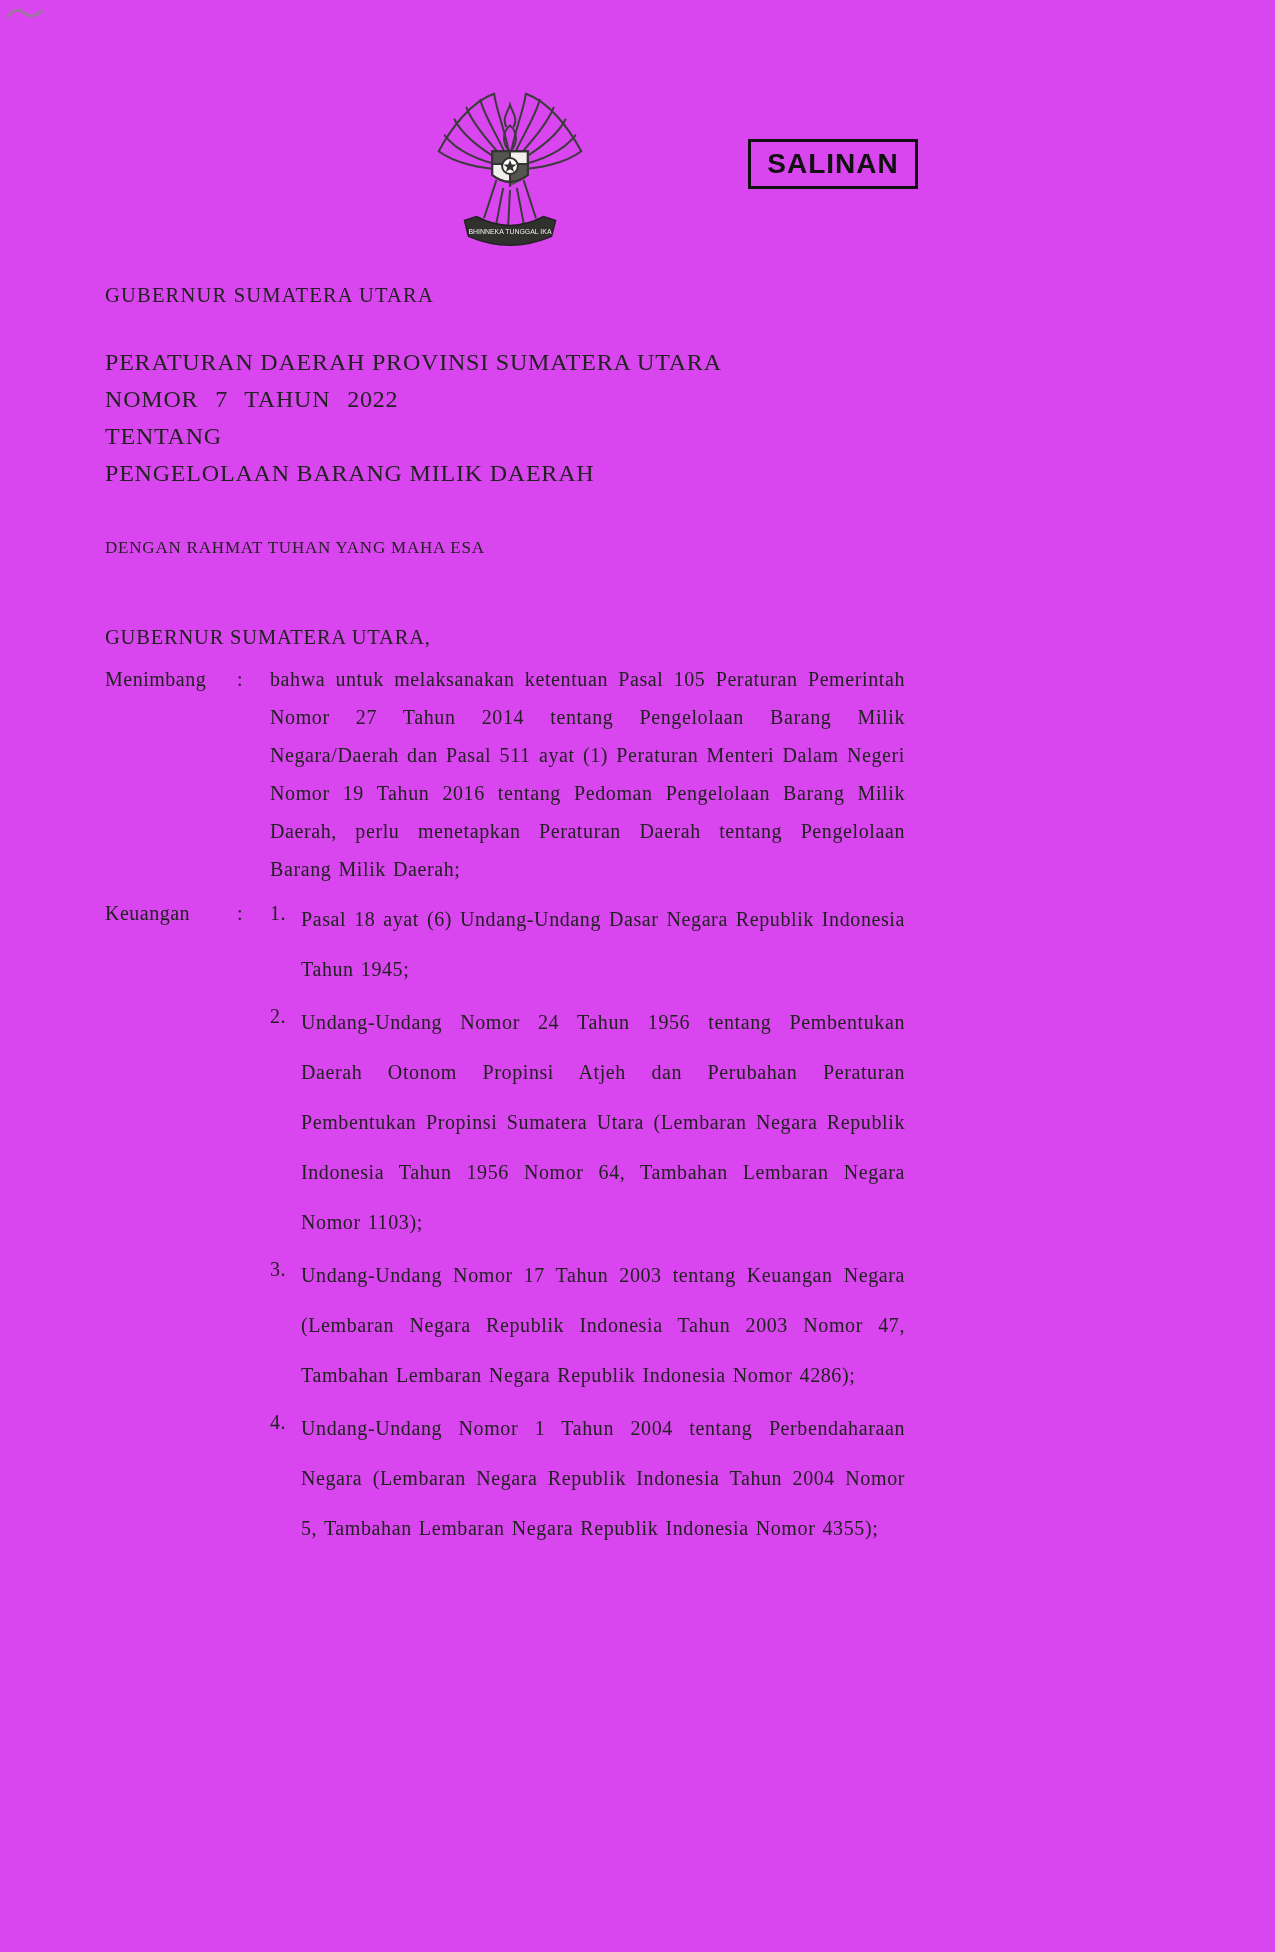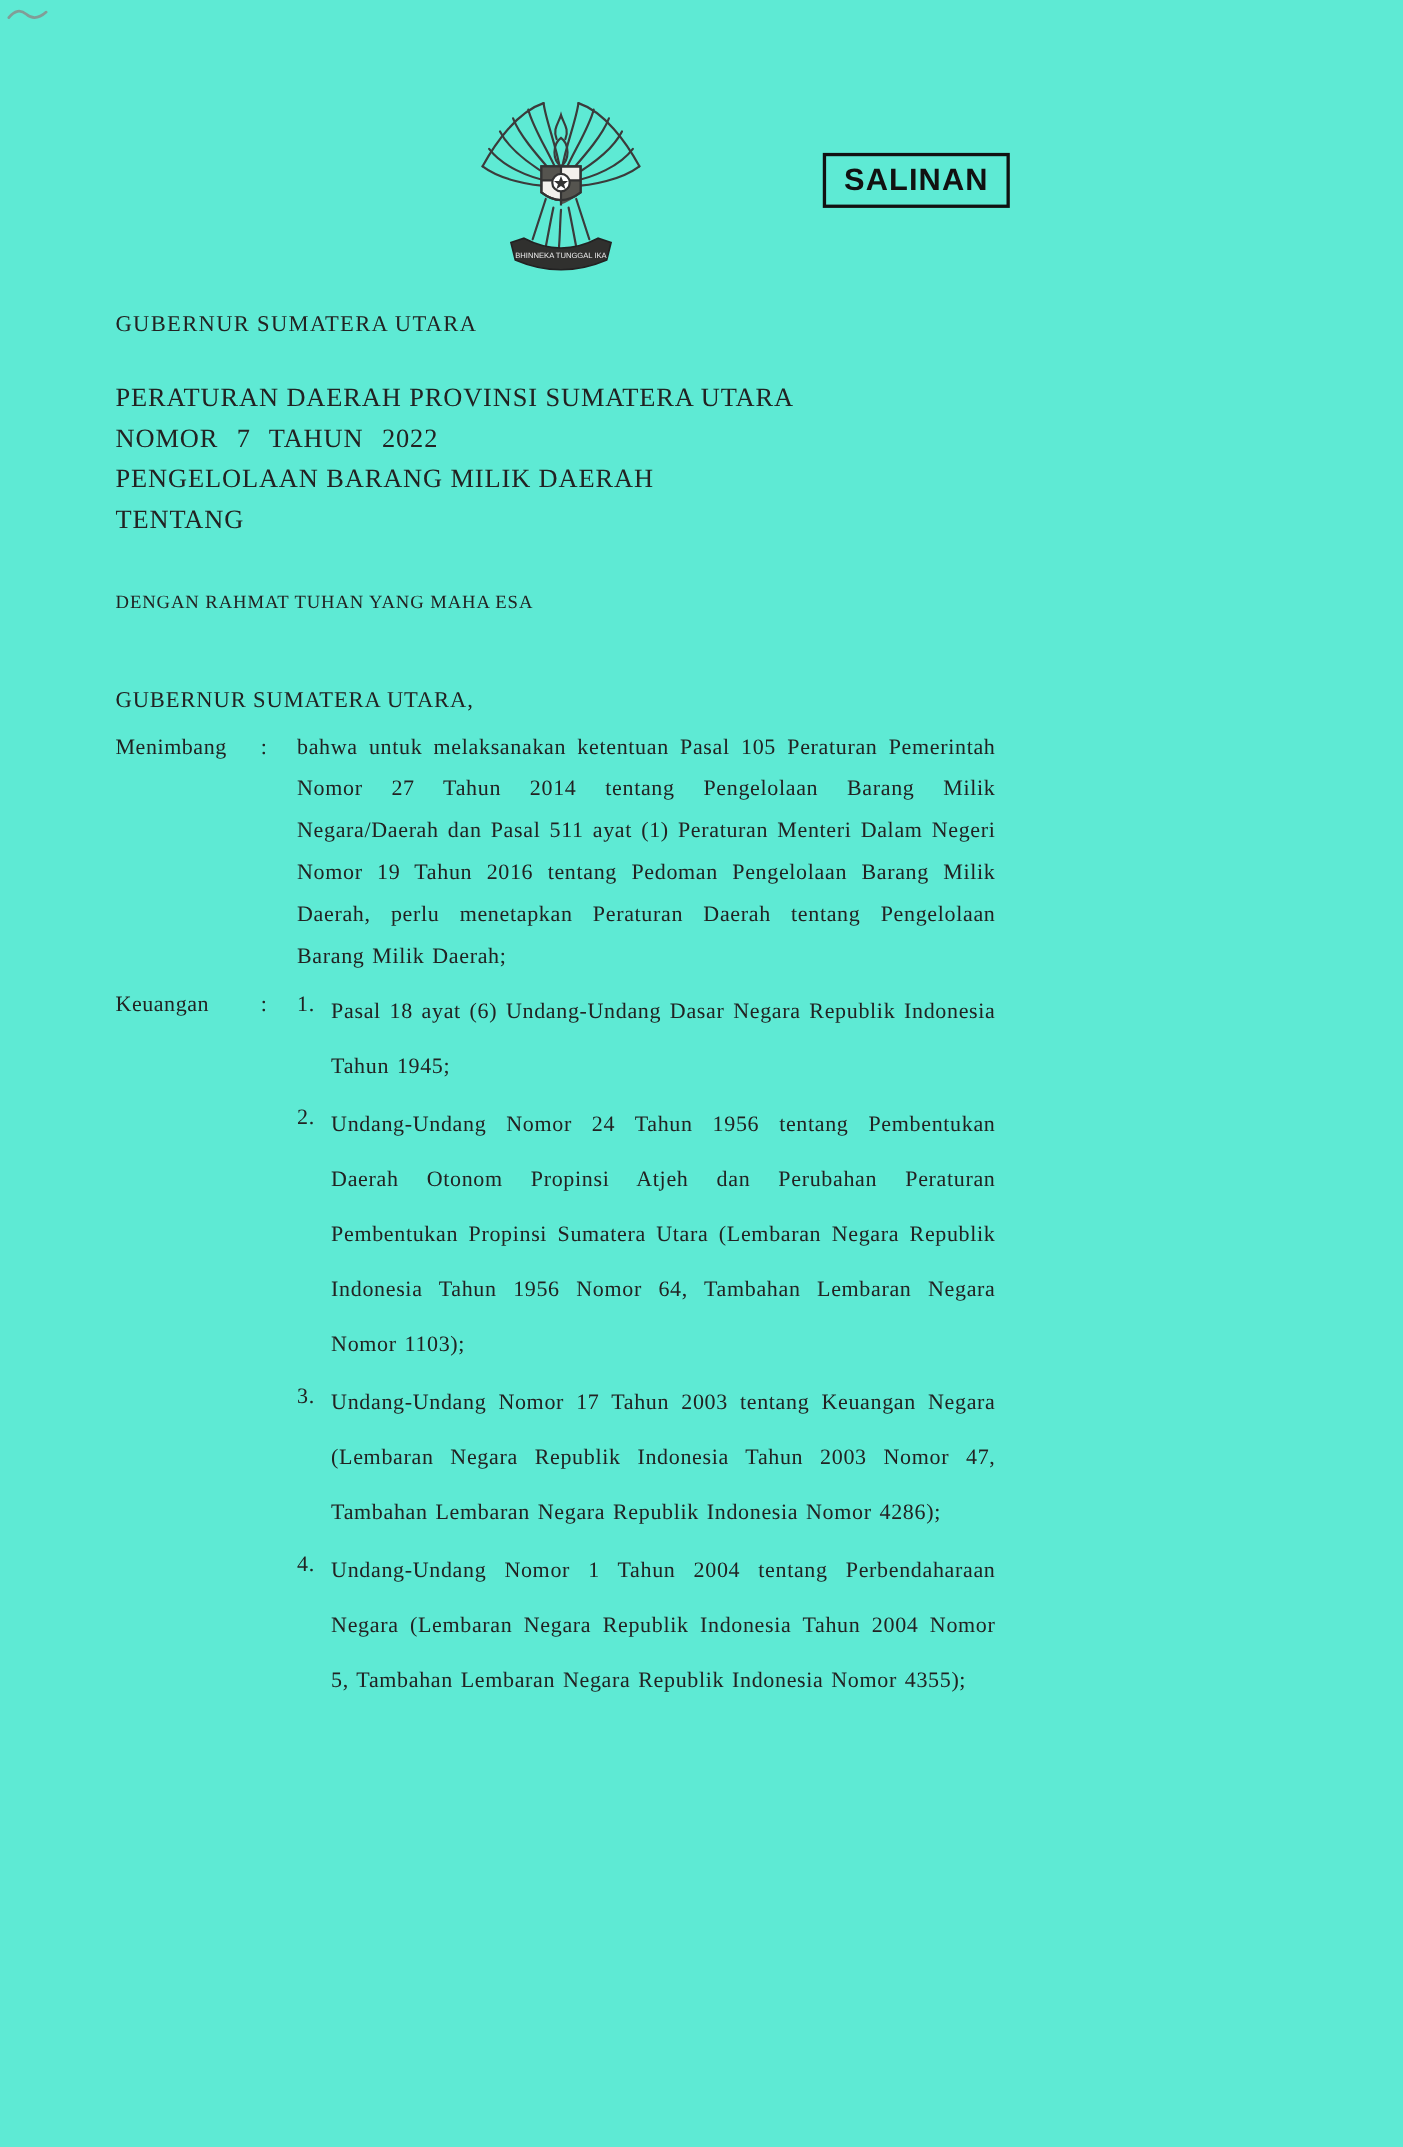--- a/index.html
+++ b/index.html
@@ -1,21 +1,21 @@
 <!DOCTYPE html>
 <html><head>
 <meta charset="utf-8">
 <style>
   * { margin: 0; padding: 0; box-sizing: border-box; }
   html, body { background: #ffffff; }
   .page {
     position: relative;
     width: 1275px;
     height: 1952px;
-    background: #5eead4;
+    background: #d946ef;
     font-family: "Liberation Serif", serif;
     color: #222222;
     overflow: hidden;
   }
   .abs { position: absolute; }
   .center { }
 
   .scan-mark { position: absolute; left: 6px; top: 4px; opacity: .8; }
 
   .emblem { position: absolute; left: 428px; top: 70px; width: 164px; height: 198px; }
@@ -105,22 +105,22 @@
     </svg>
   </div>
 
   <div class="stamp">SALINAN</div>
 
   <div class="abs center gov-title">GUBERNUR SUMATERA UTARA</div>
 
   <div class="abs center title-block">
     <div>PERATURAN DAERAH PROVINSI SUMATERA UTARA</div>
     <div class="spread">NOMOR 7 TAHUN 2022</div>
+    <div>TENTANG</div>
     <div>PENGELOLAAN BARANG MILIK DAERAH</div>
-    <div>TENTANG</div>
   </div>
 
   <div class="abs center invocation">DENGAN RAHMAT TUHAN YANG MAHA ESA</div>
 
   <div class="abs center authority">GUBERNUR SUMATERA UTARA,</div>
 
   <div class="abs clauses">
 
     <div class="clause">
       <div class="clause-label">Menimbang</div>

